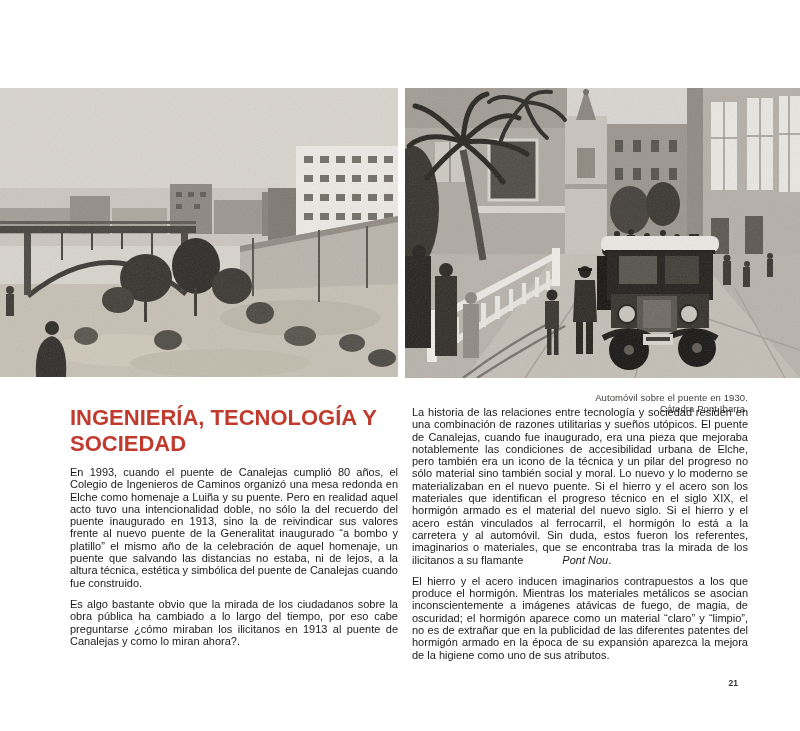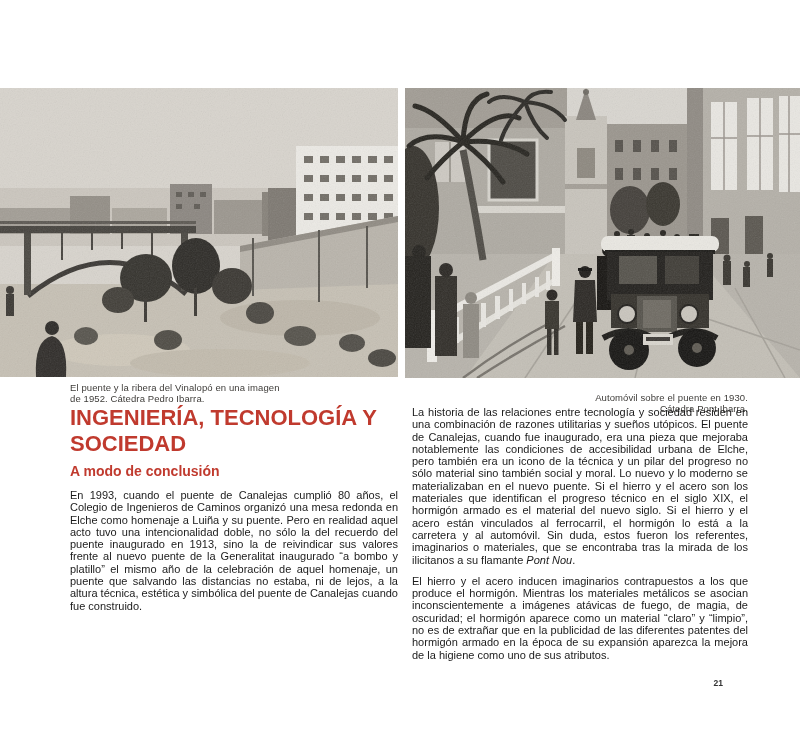--- a/index.html
+++ b/index.html
@@ -27,23 +27,23 @@
     color:#c03a2e;letter-spacing:0;
   }
   h2{
     margin:6px 0 0 0;font-size:14px;line-height:17px;font-weight:bold;color:#c03a2e;
   }
   p.body-p{
     margin:9px 0 0 0;font-size:11px;line-height:12.3px;text-align:justify;
     color:#1b1b1b;
   }
   .col-right p.body-p:first-child{margin-top:0;}
-  p.body-p em{font-style:italic;}
+  p.body-p em{font-style:italic;margin-left:36px;}
   .page-number{
-    position:absolute;right:77px;top:678px;font-size:8.5px;font-weight:bold;color:#333;
+    position:absolute;right:62px;top:678px;font-size:8.5px;font-weight:bold;color:#333;
   }
 </style>
 </head>
 <body>
 
 <div class="page">
 
   <figure class="photo-left">
     <svg viewBox="0 0 398 289" preserveAspectRatio="none" aria-hidden="true">
       <defs>
@@ -336,33 +336,29 @@
         <circle cx="224" cy="262" r="5" fill="#5e5a52"></circle>
         <circle cx="292" cy="260" r="19" fill="#161513"></circle>
         <circle cx="292" cy="260" r="5" fill="#5e5a52"></circle>
         <rect x="238" y="246" width="30" height="11" fill="#d8d5cd"></rect>
         <rect x="241" y="249" width="24" height="4" fill="#3a3733"></rect>
       </g>
       <rect width="395" height="290" filter="url(#grainR)" opacity="0.16"></rect>
     </svg>
   </figure>
 
-  <div class="caption caption-left">
-    <span>El puente y la ribera del Vinalopó en una imagen</span><br>
-    <span>de 1952. Cátedra Pedro Ibarra.</span>
-  </div>
   <div class="caption caption-right">
     <span>Automóvil sobre el puente en 1930.</span><br>
     <span>Cátedra Pont Ibarra.</span>
   </div>
 
   <div class="col col-left">
     <h1>INGENIERÍA, TECNOLOGÍA Y SOCIEDAD</h1>
-    <h2>A modo de conclusión</h2>
     <p class="body-p">En 1993, cuando el puente de Canalejas cumplió 80 años, el Colegio de Ingenieros de Caminos organizó una mesa redonda en Elche como homenaje a Luiña y su puente. Pero en realidad aquel acto tuvo una intencionalidad doble, no sólo la del recuerdo del puente inaugurado en 1913, sino la de reivindicar sus valores frente al nuevo puente de la Generalitat inaugurado “a bombo y platillo” el mismo año de la celebración de aquel homenaje, un puente que salvando las distancias no estaba, ni de lejos, a la altura técnica, estética y simbólica del puente de Canalejas cuando fue construido.</p>
+    <p class="body-p">Es algo bastante obvio que la mirada de los ciudadanos sobre la obra pública ha cambiado a lo largo del tiempo, por eso cabe preguntarse ¿cómo miraban los ilicitanos en 1913 al puente de Canalejas y como lo miran ahora?.</p>
   </div>
 
   <div class="col col-right">
     <p class="body-p"><span>La historia de las relaciones entre tecnología y sociedad residen en una combinación de razones utilitarias y sueños utópicos. El puente de Canalejas, cuando fue inaugurado, era una pieza que mejoraba notablemente las condiciones de accesibilidad urbana de Elche, pero también era un icono de la técnica y un pilar del progreso no sólo material sino también social y moral. Lo nuevo y lo moderno se materializaban en el nuevo puente. Si el hierro y el acero son los materiales que identifican el progreso técnico en el siglo XIX, el hormigón armado es el material del nuevo siglo. Si el hierro y el acero están vinculados al ferrocarril, el hormigón lo está a la carretera y al automóvil. Sin duda, estos fueron los referentes, imaginarios o materiales, que se encontraba tras la mirada de los ilicitanos a su flamante </span><em>Pont Nou</em><span>.</span></p>
     <p class="body-p">El hierro y el acero inducen imaginarios contrapuestos a los que produce el hormigón. Mientras los materiales metálicos se asocian inconscientemente a imágenes atávicas de fuego, de magia, de oscuridad; el hormigón aparece como un material “claro” y “limpio”, no es de extrañar que en la publicidad de las diferentes patentes del hormigón armado en la época de su expansión aparezca la mejora de la higiene como uno de sus atributos.</p>
   </div>
 
   <div class="page-number">21</div>
 </div>
 

